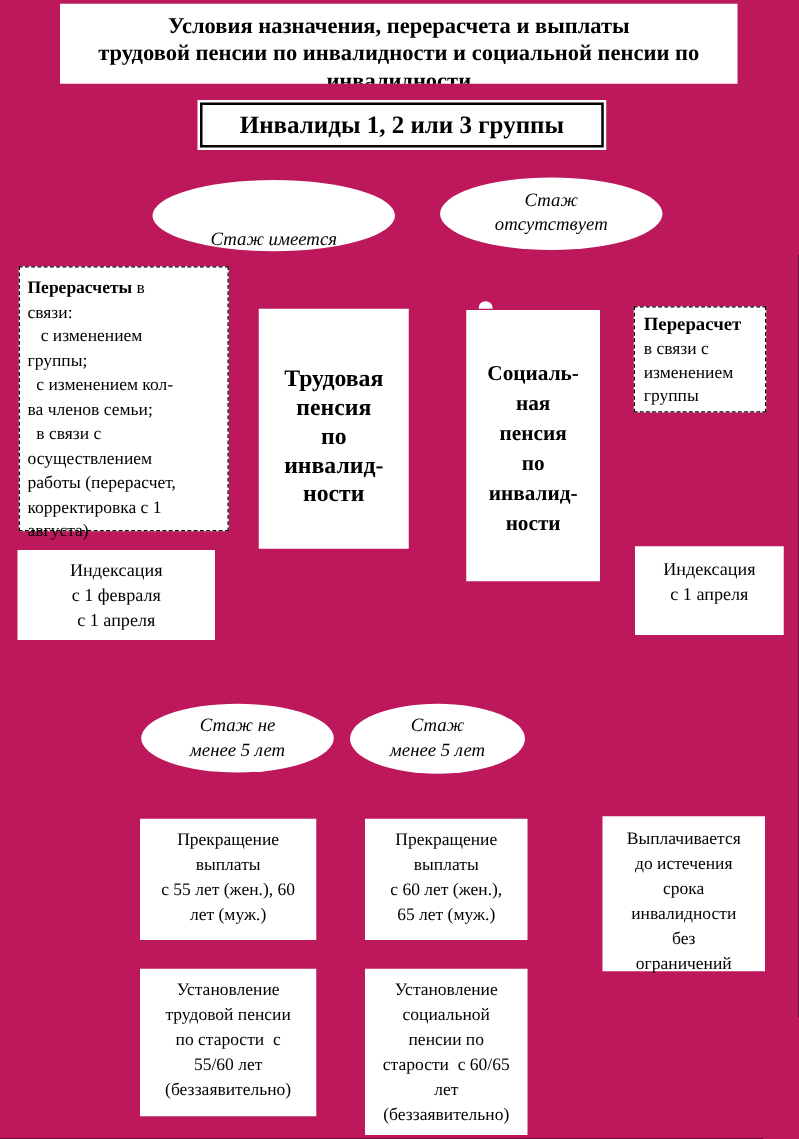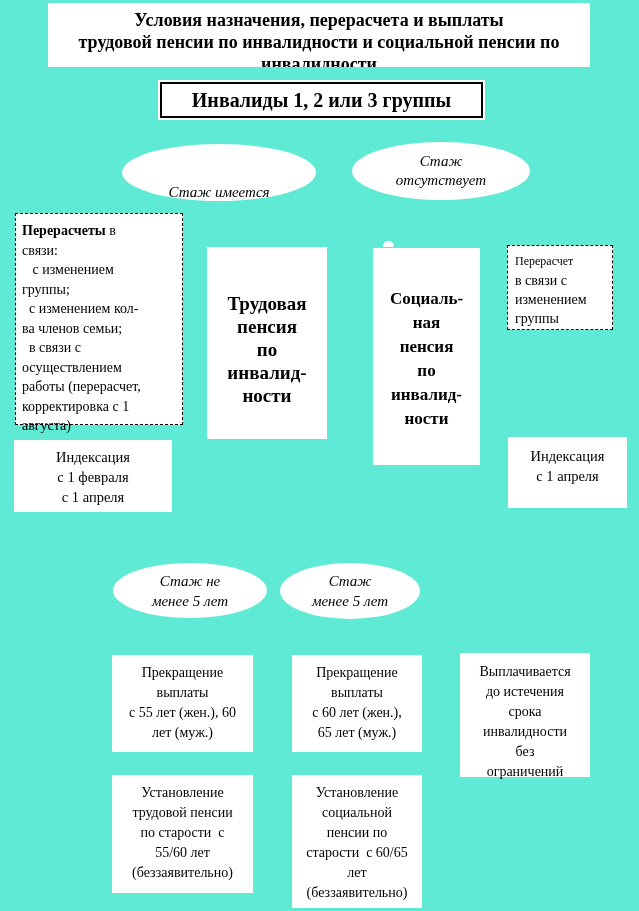--- a/index.html
+++ b/index.html
@@ -1,17 +1,17 @@
 <!DOCTYPE html>
 <html><head>
 <meta charset="utf-8">
 <style>
   html,body{margin:0;padding:0;background:#000;}
   .canvas{
-    position:relative;width:639px;height:911px;background:#5eead4;
+    position:relative;width:639px;height:911px;background:#be185d;
     font-family:"Liberation Serif","DejaVu Serif",serif;color:#000000;
     overflow:hidden;
   }
   .box{position:absolute;background:#ffffff;box-sizing:border-box;}
   .pre{white-space:pre-wrap;}
   .ctr{text-align:center;}
   .ell{border-radius:50%;display:flex;align-items:center;justify-content:center;
        font-style:italic;}
 
   #title-box{left:48px;top:3px;width:542px;height:64px;overflow:hidden;
@@ -30,35 +30,35 @@
 
   #pension-labor{left:207px;top:247px;width:120px;height:192px;
     font-weight:bold;font-size:19px;line-height:23px;padding-top:45px;}
   #pension-social{left:373px;top:248px;width:107px;height:217px;
     font-weight:bold;font-size:17px;line-height:24px;padding-top:39px;}
   #connector-fragment{left:383px;top:241px;width:11px;height:6px;
     border-radius:60% 60% 0 0/100% 100% 0 0;}
 
   #recalc-social{left:507px;top:245px;width:106px;height:85px;border:1px dashed #000;
     padding:5px 7px;font-size:14px;line-height:19px;}
-  #recalc-social .lead{font-weight:normal;font-size:12px;}
+  #recalc-social .lead{font-weight:bold;font-size:15px;}
 
   #index-labor{left:14px;top:440px;width:158px;height:72px;
     font-size:14.5px;line-height:20px;padding-top:7px;}
   #index-social{left:508px;top:437px;width:119px;height:71px;
     font-size:14.5px;line-height:20px;padding-top:9px;}
 
   #ellipse-ge5{left:113px;top:563px;width:154px;height:55px;font-size:15px;line-height:20px;}
   #ellipse-lt5{left:280px;top:563px;width:140px;height:56px;font-size:15px;line-height:20px;}
 
   #stop-labor{left:112px;top:655px;width:141px;height:97px;
     font-size:14px;line-height:20px;padding-top:8px;}
   #stop-social{left:292px;top:655px;width:130px;height:97px;
     font-size:14px;line-height:20px;padding-top:8px;}
-  #paid-box{left:460px;top:653px;width:130px;height:124px;
+  #paid-box{left:482px;top:653px;width:130px;height:124px;
     font-size:14px;line-height:20px;padding-top:9px;}
 
   #oldage-labor{left:112px;top:775px;width:141px;height:118px;
     font-size:14px;line-height:20px;padding-top:8px;}
   #oldage-social{left:292px;top:775px;width:130px;height:133px;
     font-size:14px;line-height:20px;padding-top:8px;}
 </style>
 </head>
 <body>
 

